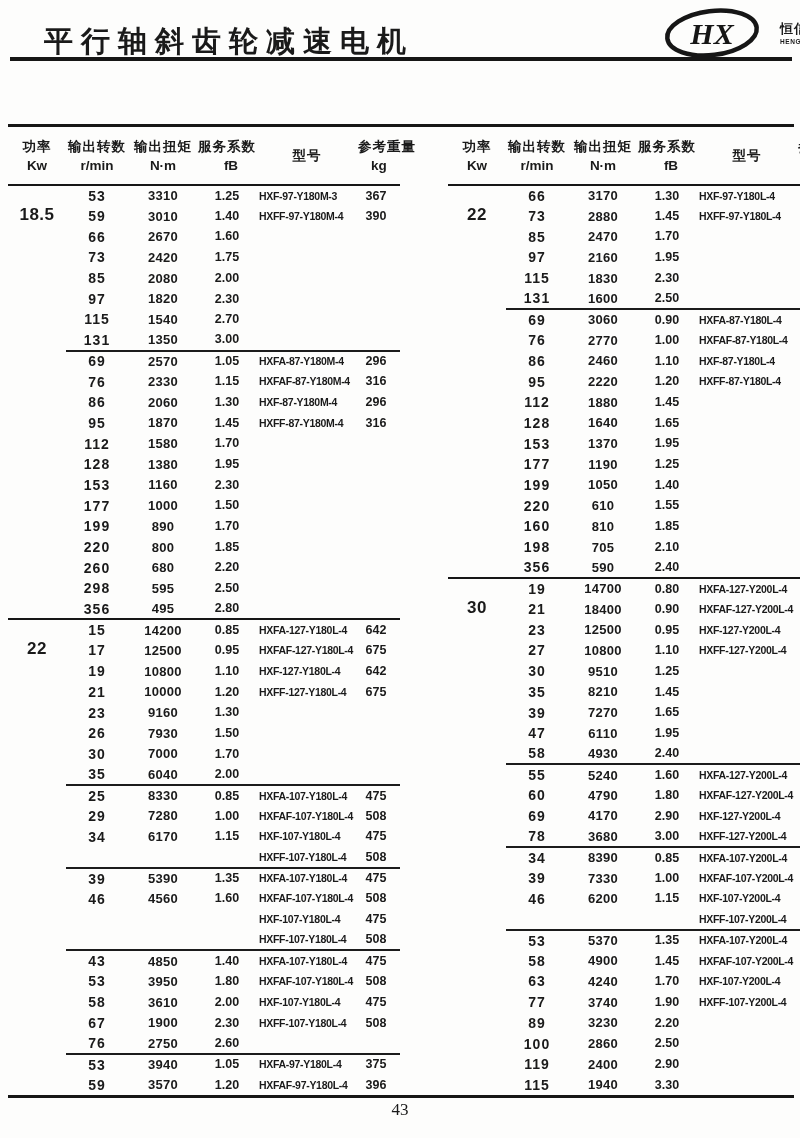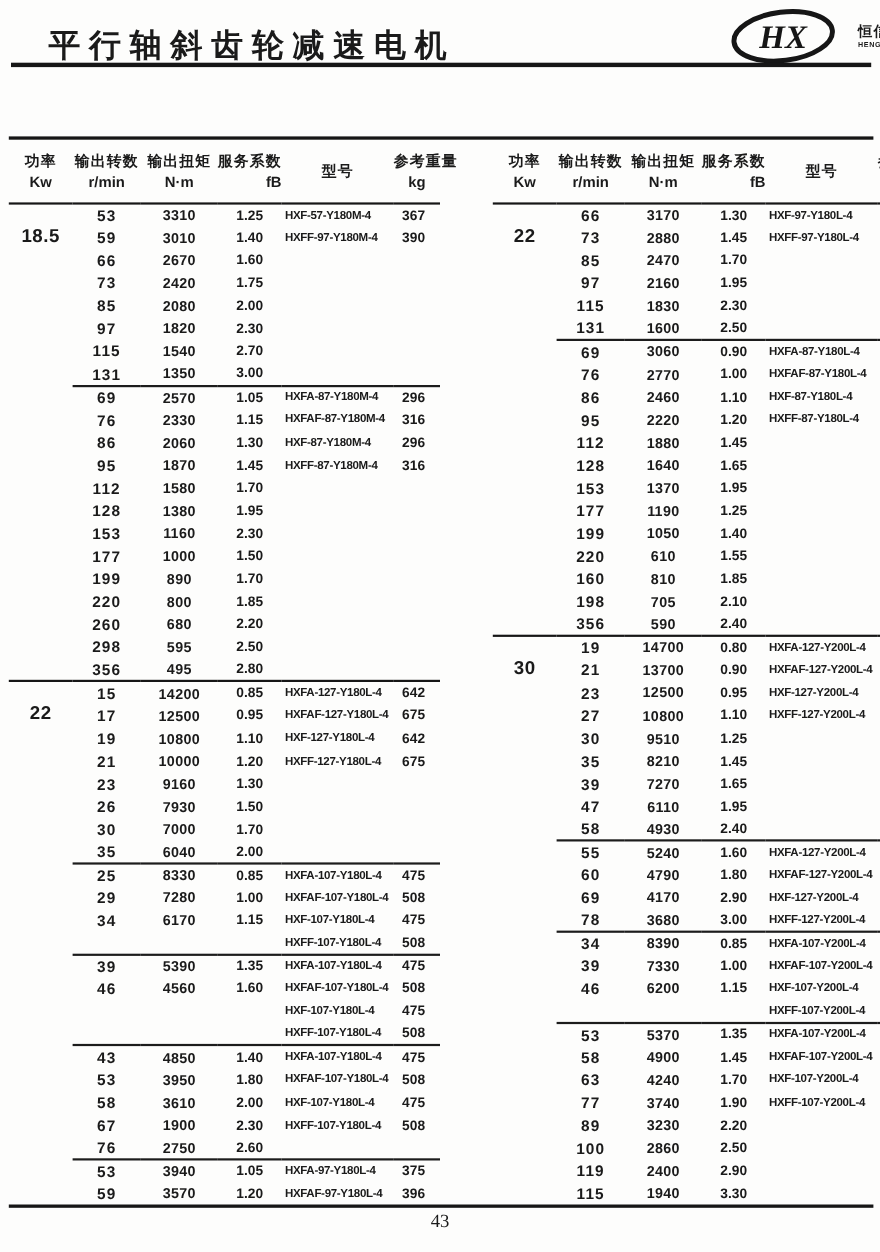--- a/index.html
+++ b/index.html
@@ -17,21 +17,21 @@
 
   
   .catalog-table { position: absolute; left: 8px; top: 124px; width: 786px; border-top: 3px solid #161616; border-bottom: 3px solid #161616; display: flex; gap: 24px; }
   .vdivider { width: 2px; background: #161616; align-self: stretch; }
   .half { width: 392px; }
 
   table.data-table { border-collapse: collapse; table-layout: fixed; width: 392px; }
   thead th { border-bottom: 2px solid #161616; height: 58px; vertical-align: middle; font-weight: bold; padding: 0; }
   thead .cn { display: block; font-size: 13.5px; letter-spacing: 1px; line-height: 19px; text-align: center; white-space: nowrap; }
   thead .unit { display: block; font-size: 13.5px; line-height: 19px; white-space: nowrap; }
-  thead th.fb-th .unit { text-align: right; padding-left: 8px; }
+  thead th.fb-th .unit { text-align: center; padding-left: 8px; }
 
   tbody tr { height: 20.7px; }
   tbody td { vertical-align: middle; text-align: center; font-weight: bold; padding: 0; line-height: 1; }
   td.power-cell { vertical-align: top; padding-top: 20px; font-size: 17px; letter-spacing: 0.5px; }
   td.speed-cell { font-size: 14px; letter-spacing: 1px; }
   td.torque-cell { font-size: 13px; letter-spacing: 0.3px; }
   td.fb-cell { font-size: 12.5px; }
   td.model-cell { font-size: 10.5px; text-align: left; padding-left: 3px; letter-spacing: -0.3px; white-space: nowrap; overflow: visible; }
   td.weight-cell { font-size: 12.5px; padding-right: 6px; }
 
@@ -100,21 +100,21 @@
                 <span class="unit">kg</span>
               </th>
             </tr>
           </thead>
           <tbody>
             <tr>
               <td class="power-cell" rowspan="21">18.5</td>
               <td class="speed-cell">53</td>
               <td class="torque-cell">3310</td>
               <td class="fb-cell">1.25</td>
-              <td class="model-cell">HXF-57-Y180M-4</td>
+              <td class="model-cell">HXF-97-Y180M-3</td>
               <td class="weight-cell">367</td>
             </tr>
             <tr>
               <td class="speed-cell">59</td>
               <td class="torque-cell">3010</td>
               <td class="fb-cell">1.40</td>
               <td class="model-cell">HXFF-97-Y180M-4</td>
               <td class="weight-cell">390</td>
             </tr>
             <tr>
@@ -592,21 +592,21 @@
             <tr class="group-start">
               <td class="power-cell" rowspan="25">30</td>
               <td class="speed-cell">19</td>
               <td class="torque-cell">14700</td>
               <td class="fb-cell">0.80</td>
               <td class="model-cell">HXFA-127-Y200L-4</td>
               <td class="weight-cell">722</td>
             </tr>
             <tr>
               <td class="speed-cell">21</td>
-              <td class="torque-cell">13700</td>
+              <td class="torque-cell">18400</td>
               <td class="fb-cell">0.90</td>
               <td class="model-cell">HXFAF-127-Y200L-4</td>
               <td class="weight-cell">755</td>
             </tr>
             <tr>
               <td class="speed-cell">23</td>
               <td class="torque-cell">12500</td>
               <td class="fb-cell">0.95</td>
               <td class="model-cell">HXF-127-Y200L-4</td>
               <td class="weight-cell">722</td>

